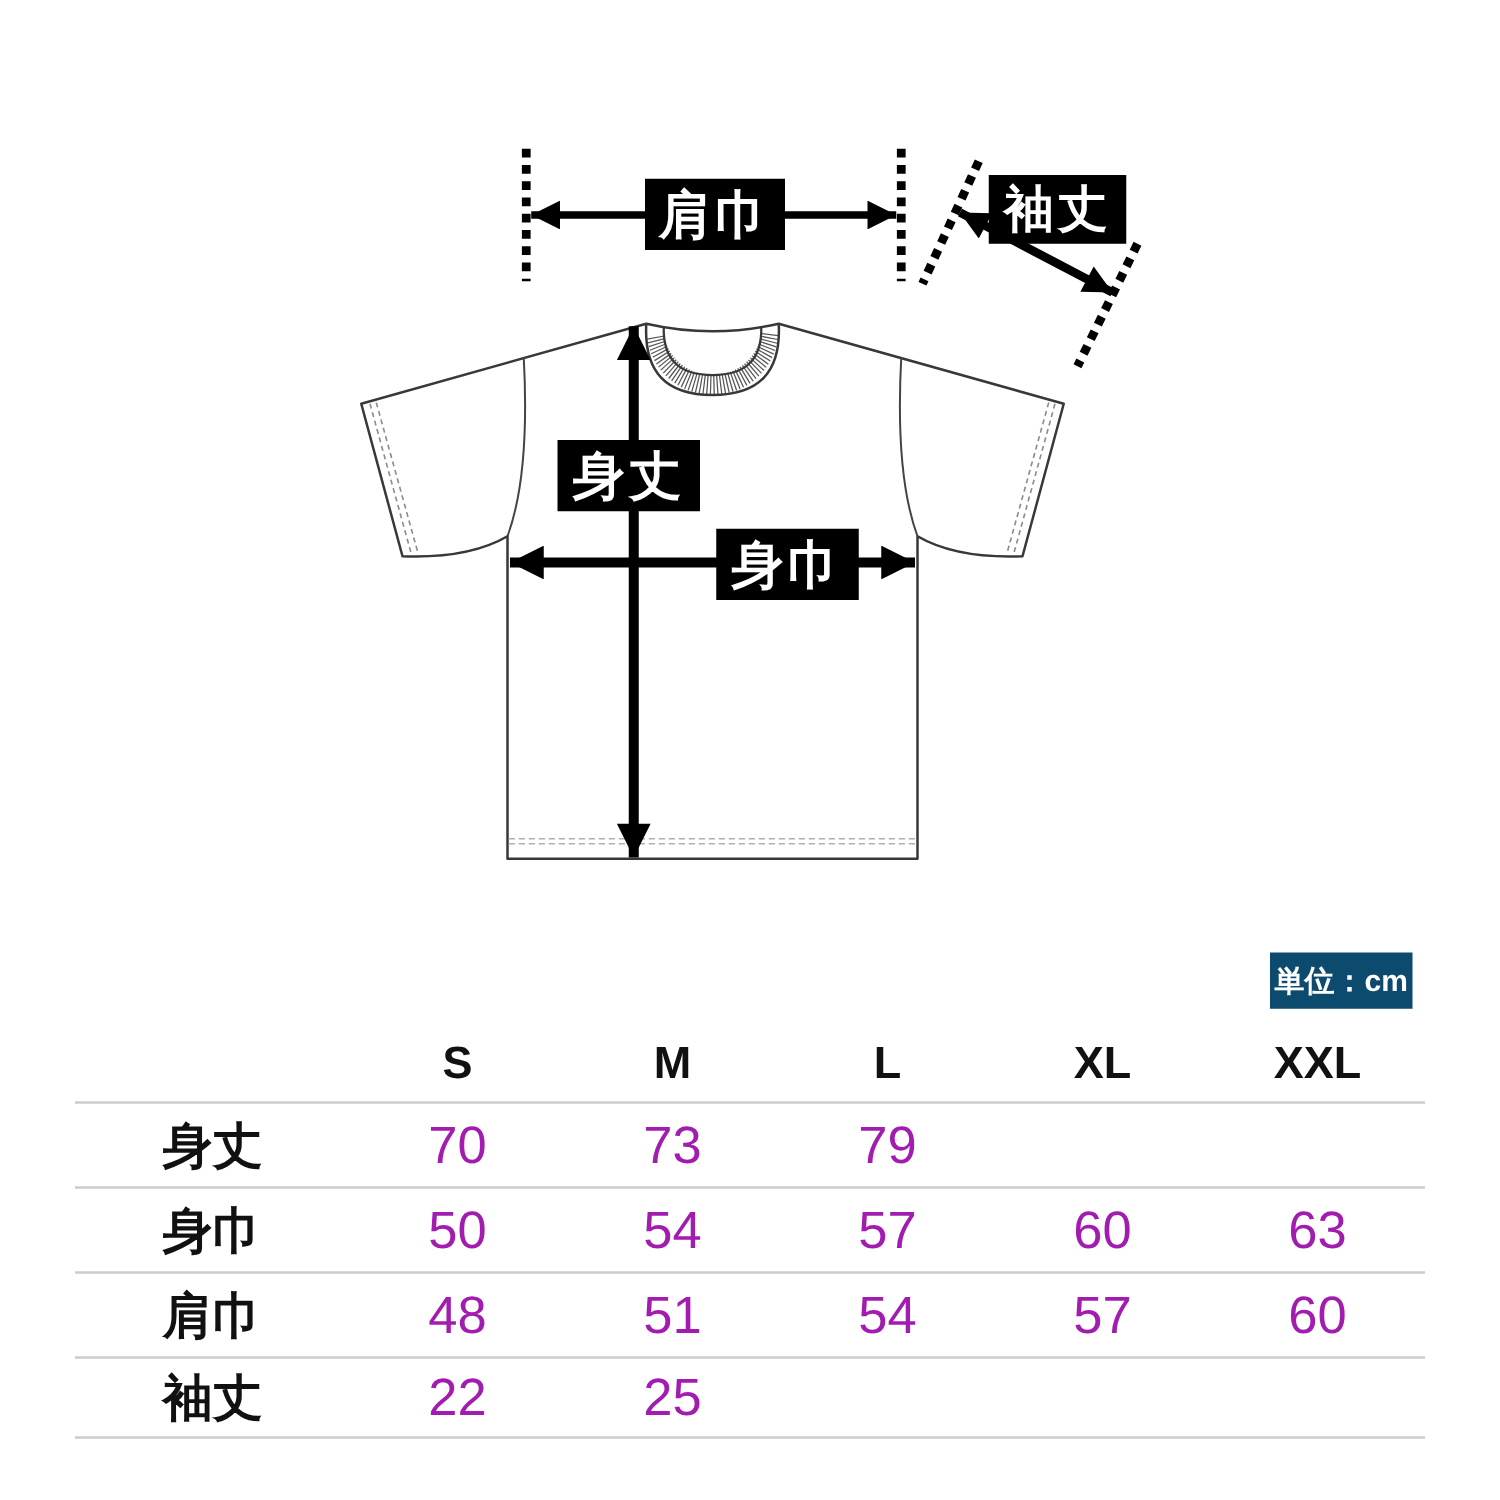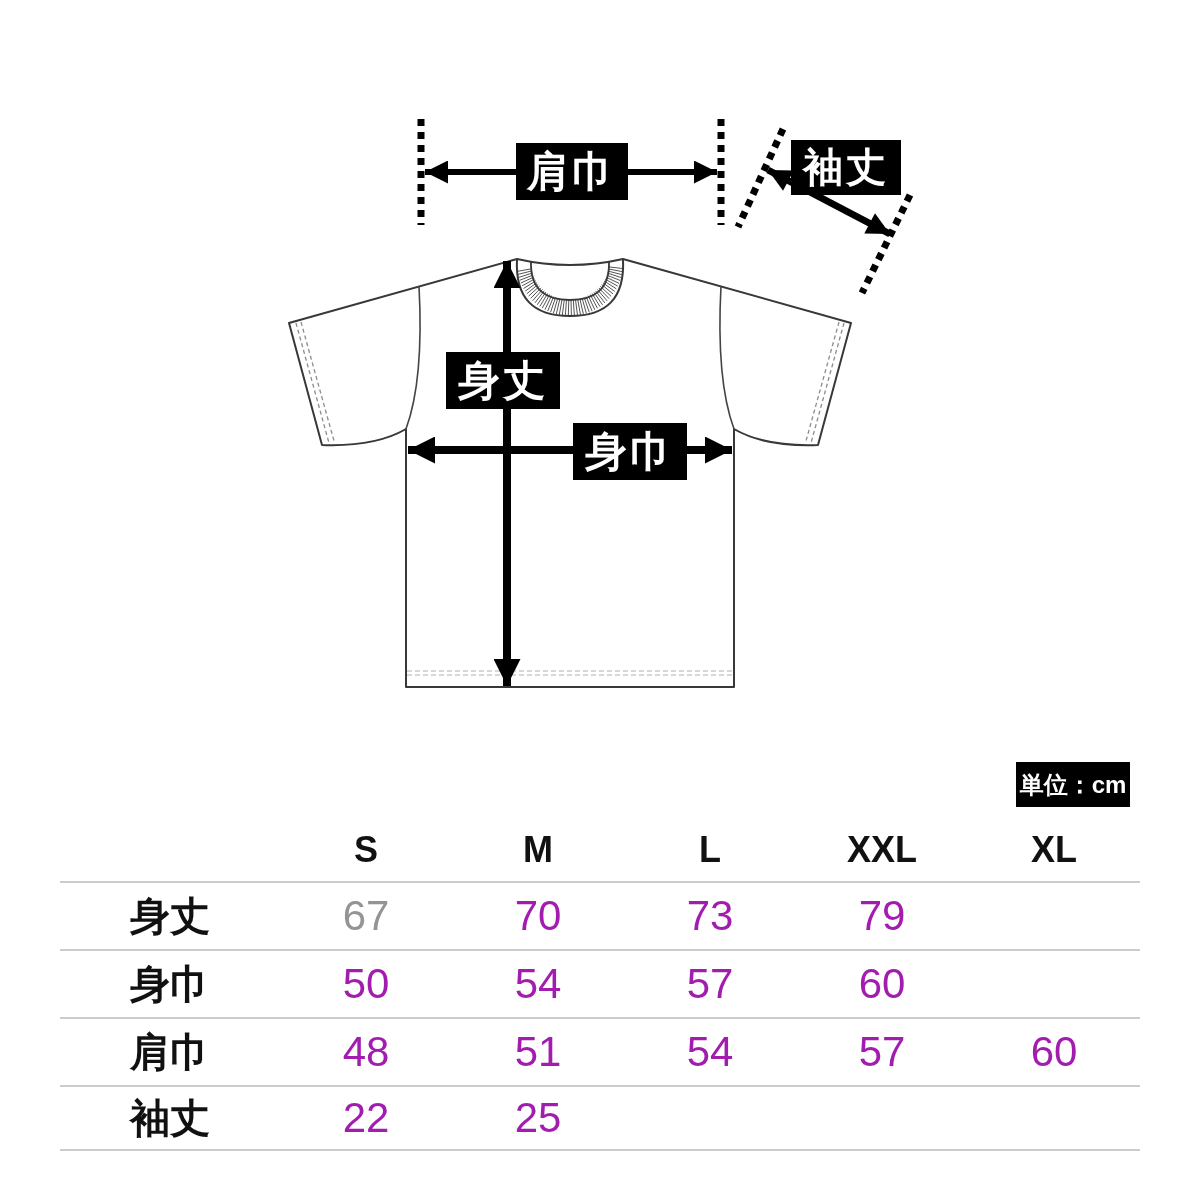--- a/index.html
+++ b/index.html
@@ -7,21 +7,21 @@
     position:relative;width:1200px;height:1200px;background:#ffffff;overflow:hidden;
     font-family:"Liberation Sans","DejaVu Sans",sans-serif;
   }
   .stage svg{position:absolute;left:0;top:0;}
   .measure-label{
     position:absolute;background:#000;color:#fff;display:flex;align-items:center;justify-content:center;
     font-weight:bold;letter-spacing:3px;z-index:5;
   }
   .measure-label.kanji{font-size:42px;}
   .unit-badge{
-    position:absolute;left:1016px;top:762px;width:114px;height:45px;background:#000000;color:#fff;
+    position:absolute;left:1016px;top:762px;width:114px;height:45px;background:#0c4a6e;color:#fff;
     display:flex;align-items:center;justify-content:center;font-size:24px;font-weight:bold;z-index:5;
   }
   
   .size-table{position:absolute;left:60px;top:819px;width:1080px;z-index:4;}
   .t-row{display:grid;grid-template-columns:220px repeat(5,1fr);align-items:center;}
   .t-head{height:62px;}
   .t-data{height:66px;border-top:2px solid #cccccc;}
   .t-data.last{height:62px;border-bottom:2px solid #cccccc;}
   .t-cell{text-align:center;}
   .col-h{font-size:36px;font-weight:bold;color:#111;}
@@ -148,38 +148,38 @@
   <div class="measure-label kanji" style="left:573px;top:423px;width:114px;height:57px;">身巾</div>
 
   <div class="unit-badge">単位：cm</div>
 
   <div class="size-table">
     <div class="t-row t-head">
       <div class="t-cell"></div>
       <div class="t-cell col-h">S</div>
       <div class="t-cell col-h">M</div>
       <div class="t-cell col-h">L</div>
+      <div class="t-cell col-h">XL</div>
       <div class="t-cell col-h">XXL</div>
-      <div class="t-cell col-h">XL</div>
     </div>
 
     <div class="t-row t-data">
       <div class="t-cell row-label">身丈</div>
-      <div class="t-cell val muted">67</div>
       <div class="t-cell val">70</div>
       <div class="t-cell val">73</div>
       <div class="t-cell val">79</div>
     </div>
 
     <div class="t-row t-data">
       <div class="t-cell row-label">身巾</div>
       <div class="t-cell val">50</div>
       <div class="t-cell val">54</div>
       <div class="t-cell val">57</div>
       <div class="t-cell val">60</div>
+      <div class="t-cell val">63</div>
     </div>
 
     <div class="t-row t-data">
       <div class="t-cell row-label">肩巾</div>
       <div class="t-cell val">48</div>
       <div class="t-cell val">51</div>
       <div class="t-cell val">54</div>
       <div class="t-cell val">57</div>
       <div class="t-cell val">60</div>
     </div>

